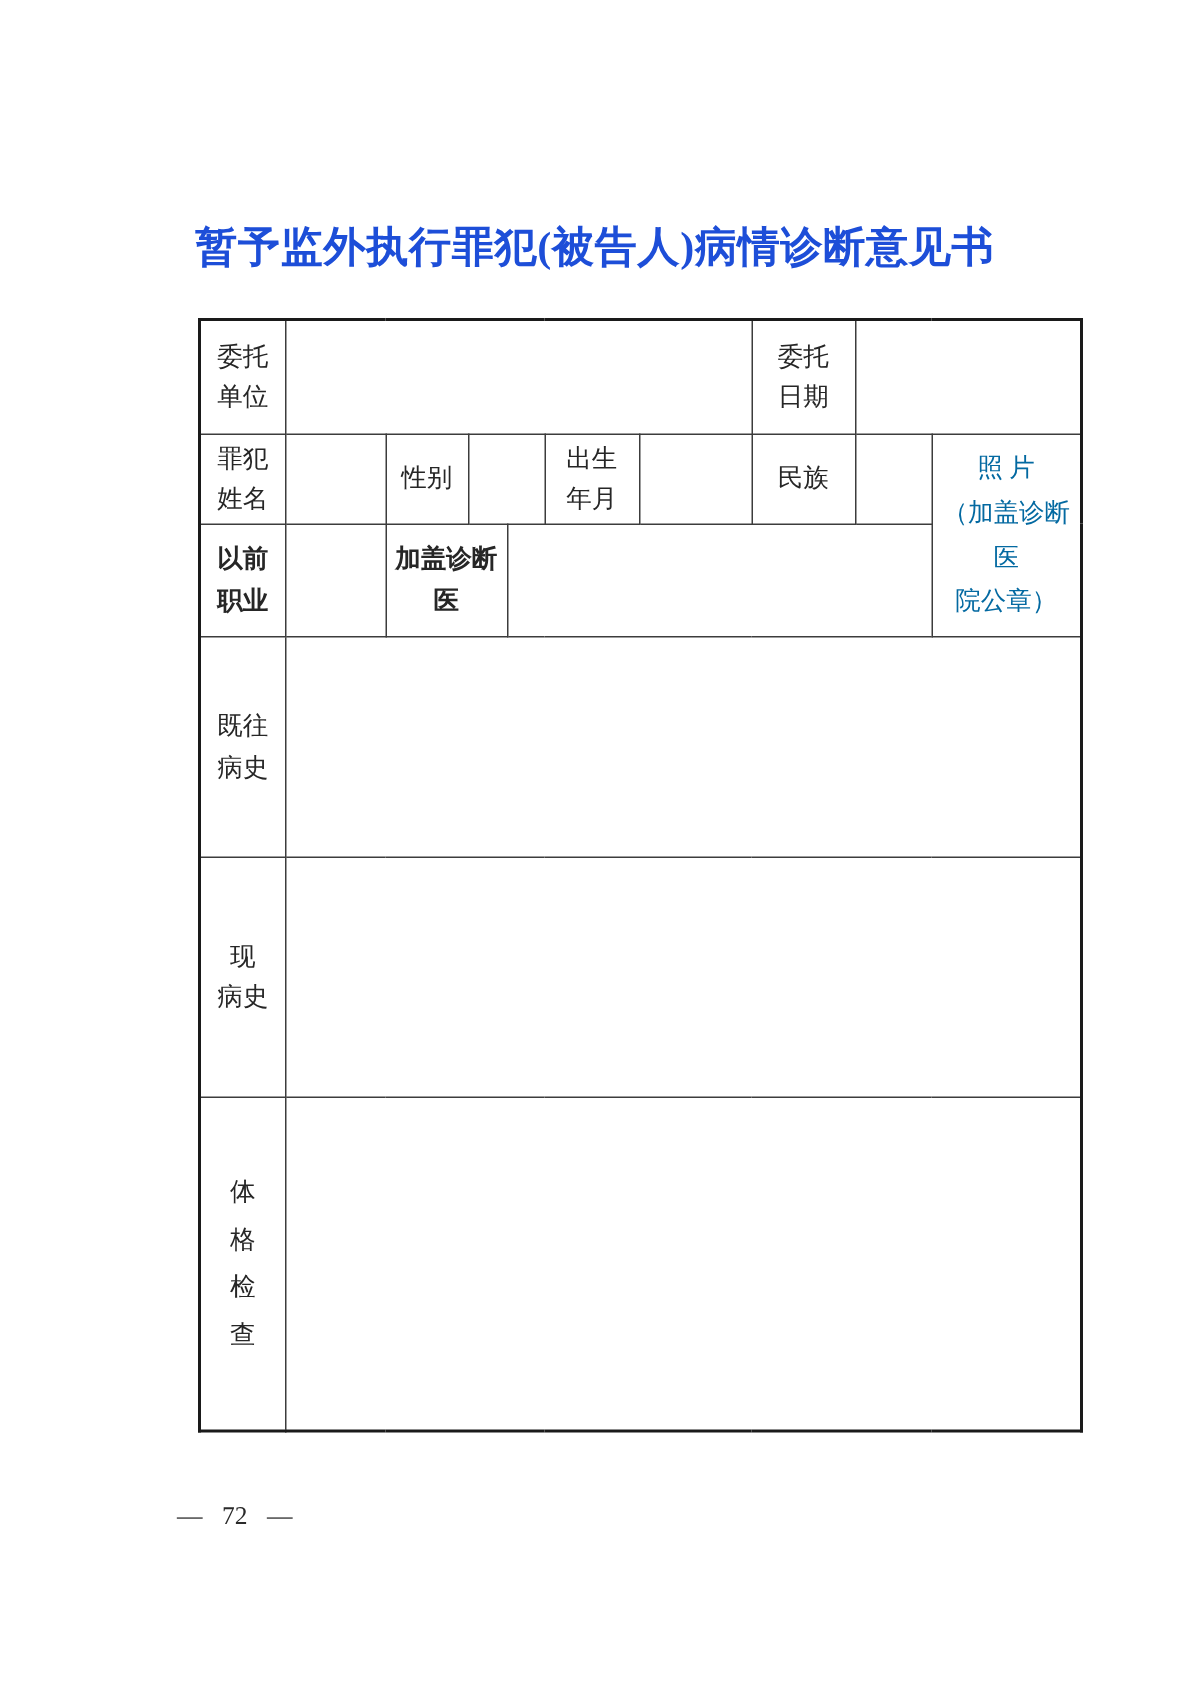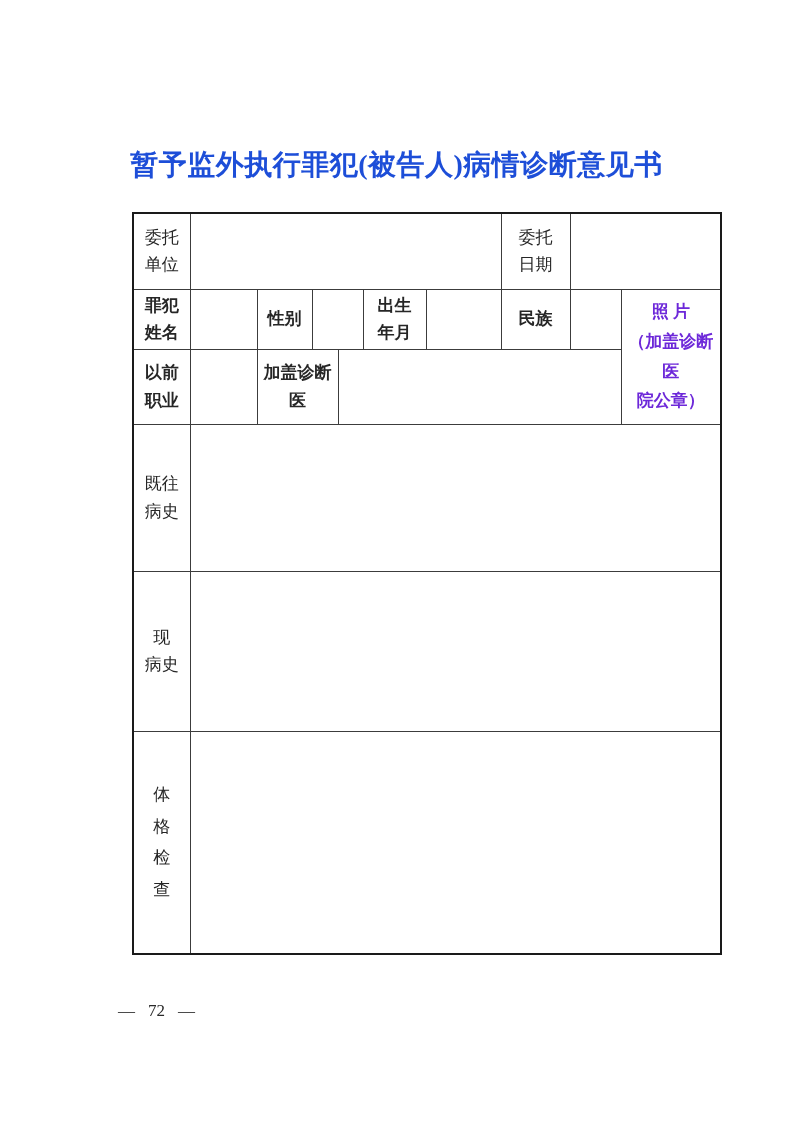--- a/index.html
+++ b/index.html
@@ -39,32 +39,32 @@
     vertical-align: middle;
     padding: 2px;
   }
   td.lbl {
     text-align: center;
     white-space: pre-line;
     line-height: 1.6;
     color: #262626;
   }
   tr.r1 { height: 76px; }
-  tr.r2 { height: 60px; font-weight: bold; }
+  tr.r2 { height: 60px; }
   tr.r3 { height: 75px; font-weight: bold; }
   tr.r4 { height: 147px; }
   tr.r5 { height: 160px; }
   tr.r6 { height: 223px; }
   tr.r6 td.lbl { line-height: 1.85; }
   td.photo {
     text-align: center;
     vertical-align: middle;
     font-size: 15px;
     line-height: 1.75;
-    color: #6d28d9;
+    color: #0369a1;
   }
   td.photo .photo-note { white-space: pre-line; }
   .page-footer {
     position: absolute;
     top: 1001px; left: 118px;
     display: flex;
     align-items: center;
     gap: 13px;
     font-size: 17px;
     color: #2a2a2a;

